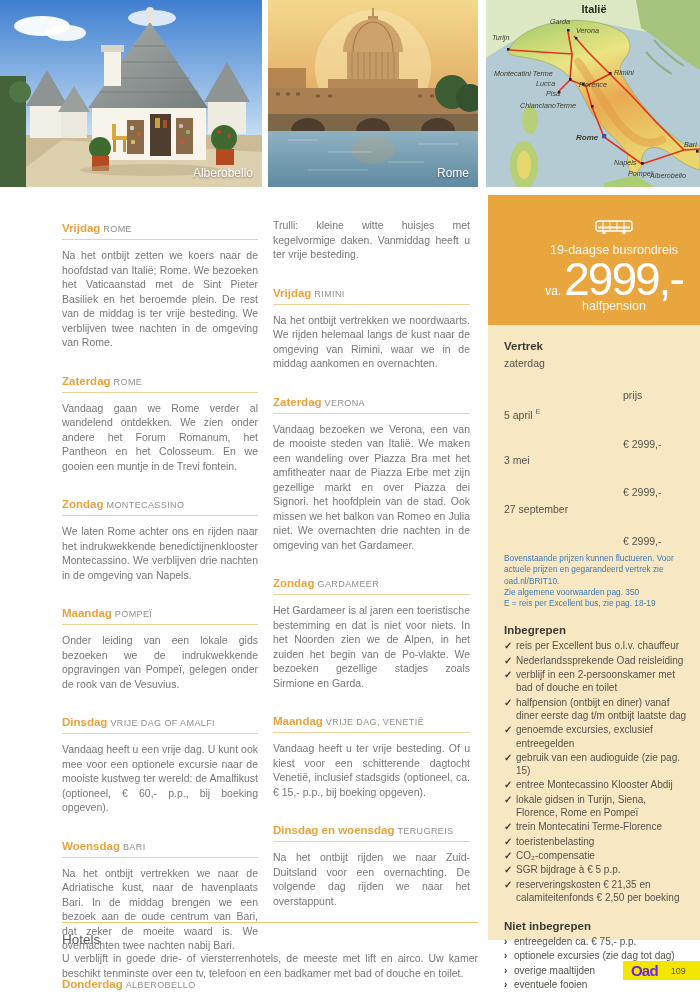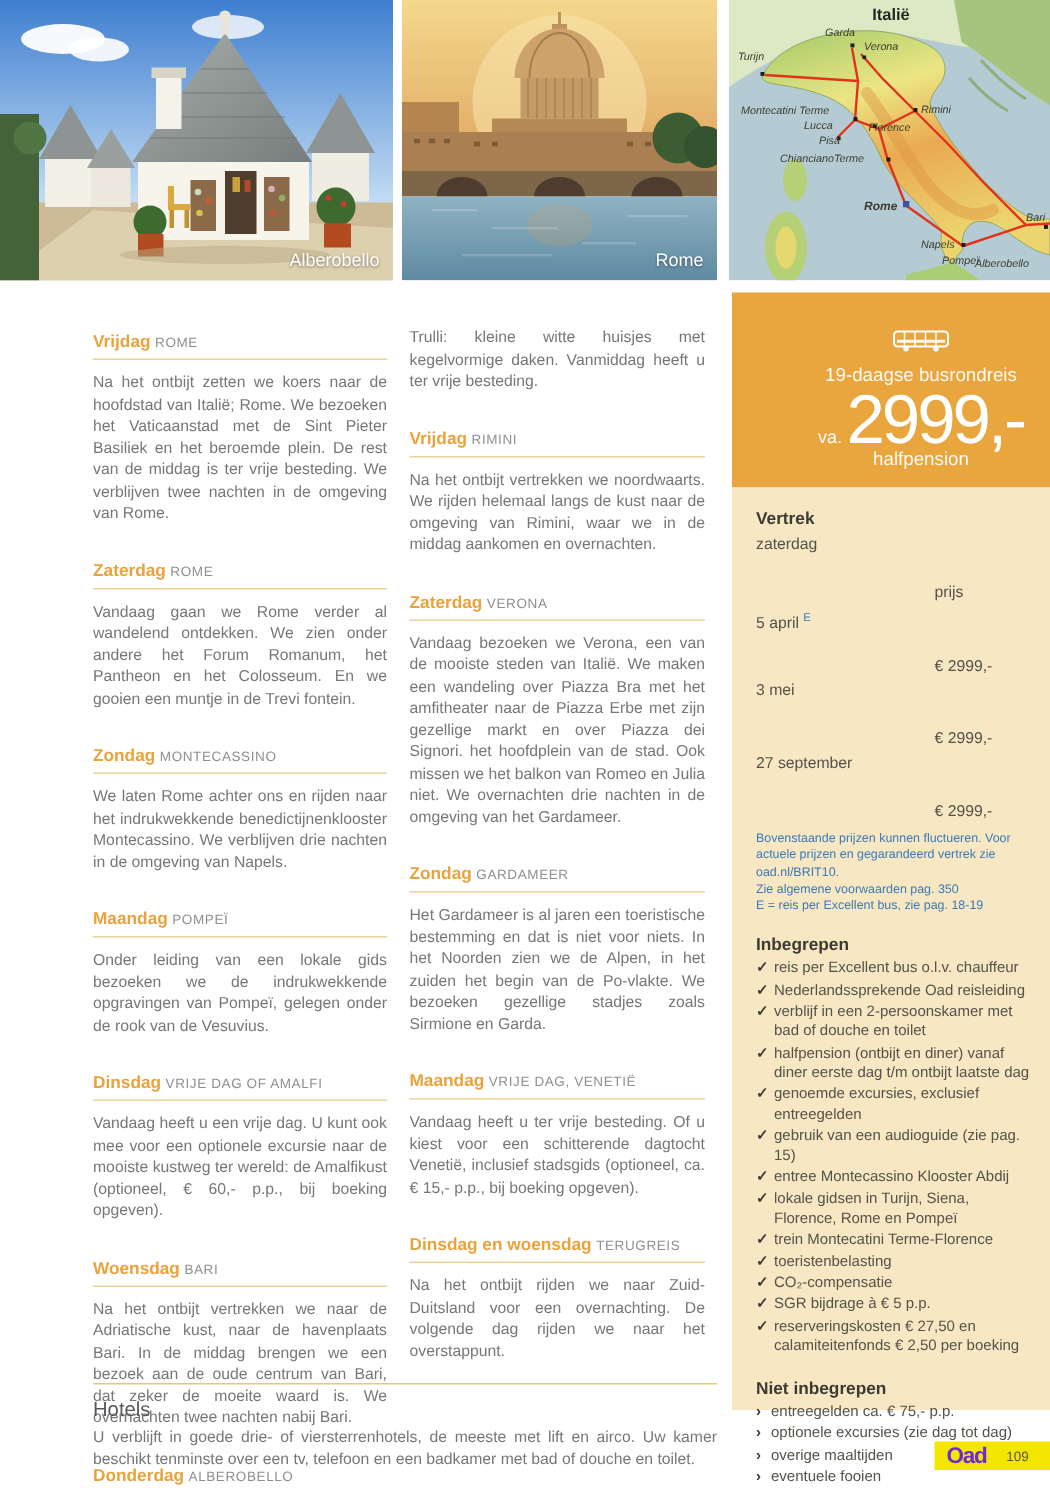--- a/index.html
+++ b/index.html
@@ -386,21 +386,21 @@
     <div class="chk">
         <span class="tick">✓</span>
         <span>CO₂-compensatie</span>
       </div>
     <div class="chk">
         <span class="tick">✓</span>
         <span>SGR bijdrage à € 5 p.p.</span>
       </div>
     <div class="chk">
         <span class="tick">✓</span>
-        <span>reserveringskosten € 27,50 en calamiteitenfonds € 2,50 per boeking</span>
+        <span>reserveringskosten € 21,35 en calamiteitenfonds € 2,50 per boeking</span>
       </div>
 
     <div class="section-gap"></div>
     <h3 class="panel-h">Niet inbegrepen</h3>
     <div class="chk">
         <span class="arrow">›</span>
         <span>entreegelden ca. € 75,- p.p.</span>
       </div>
     <div class="chk">
         <span class="arrow">›</span>

